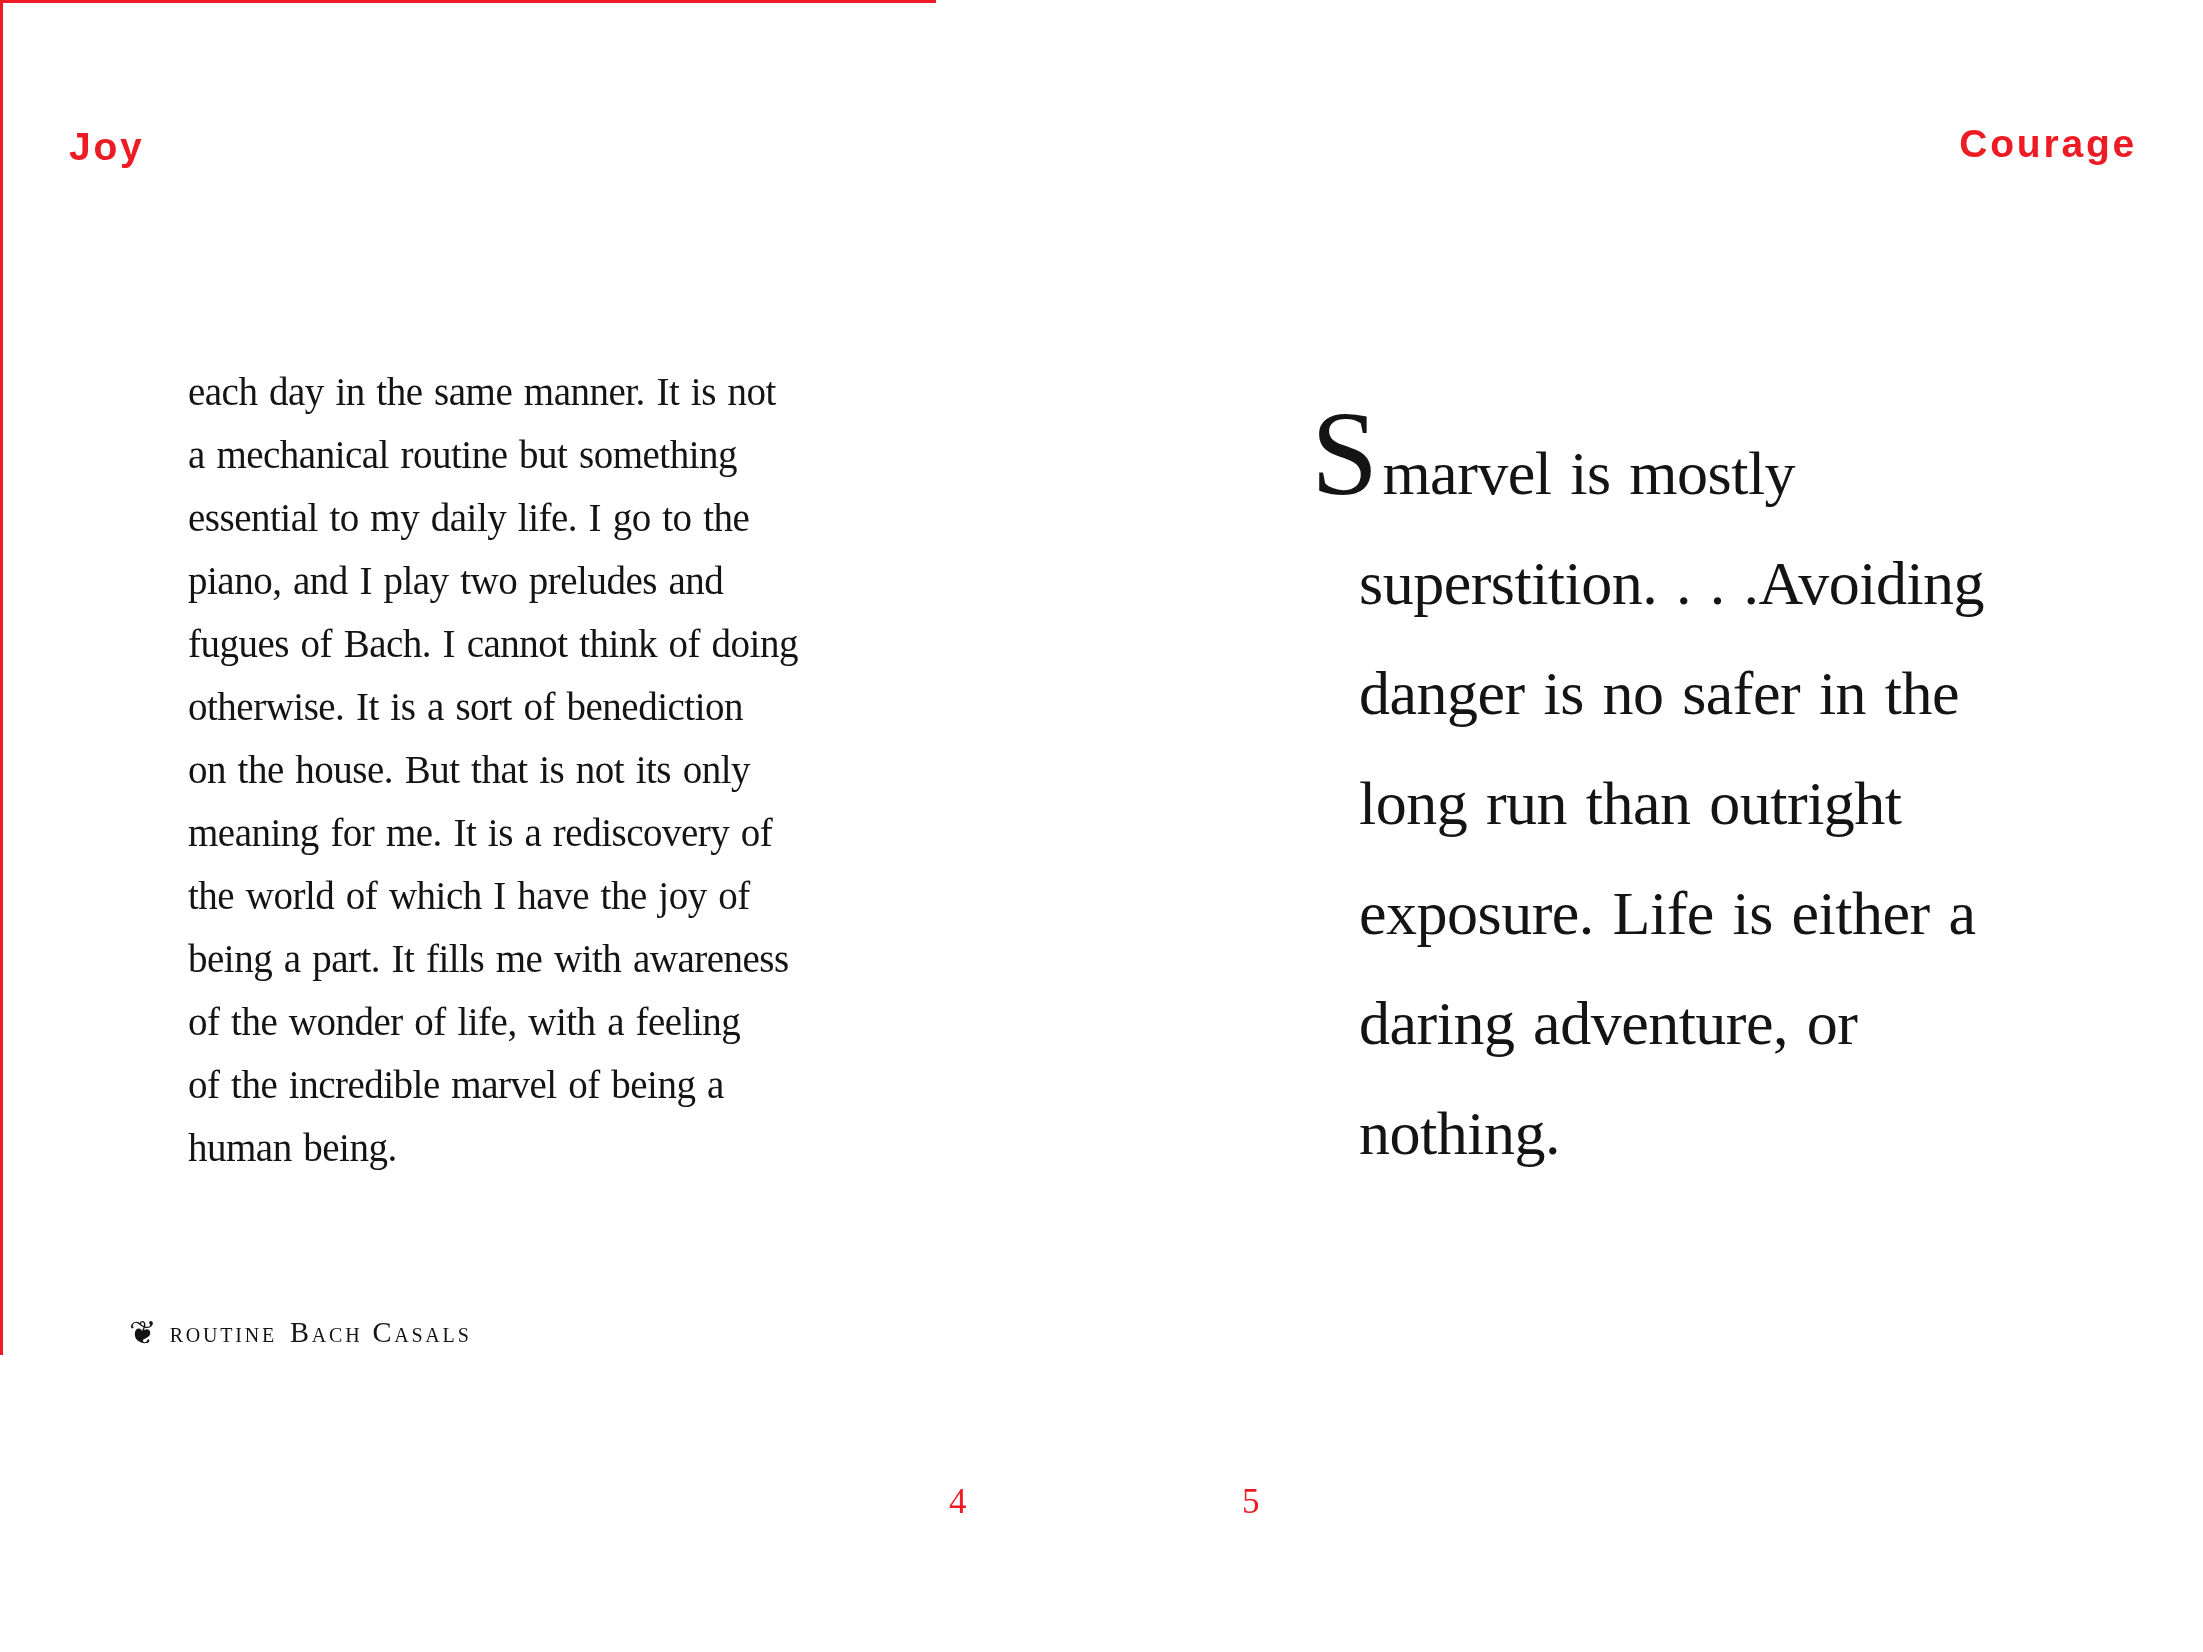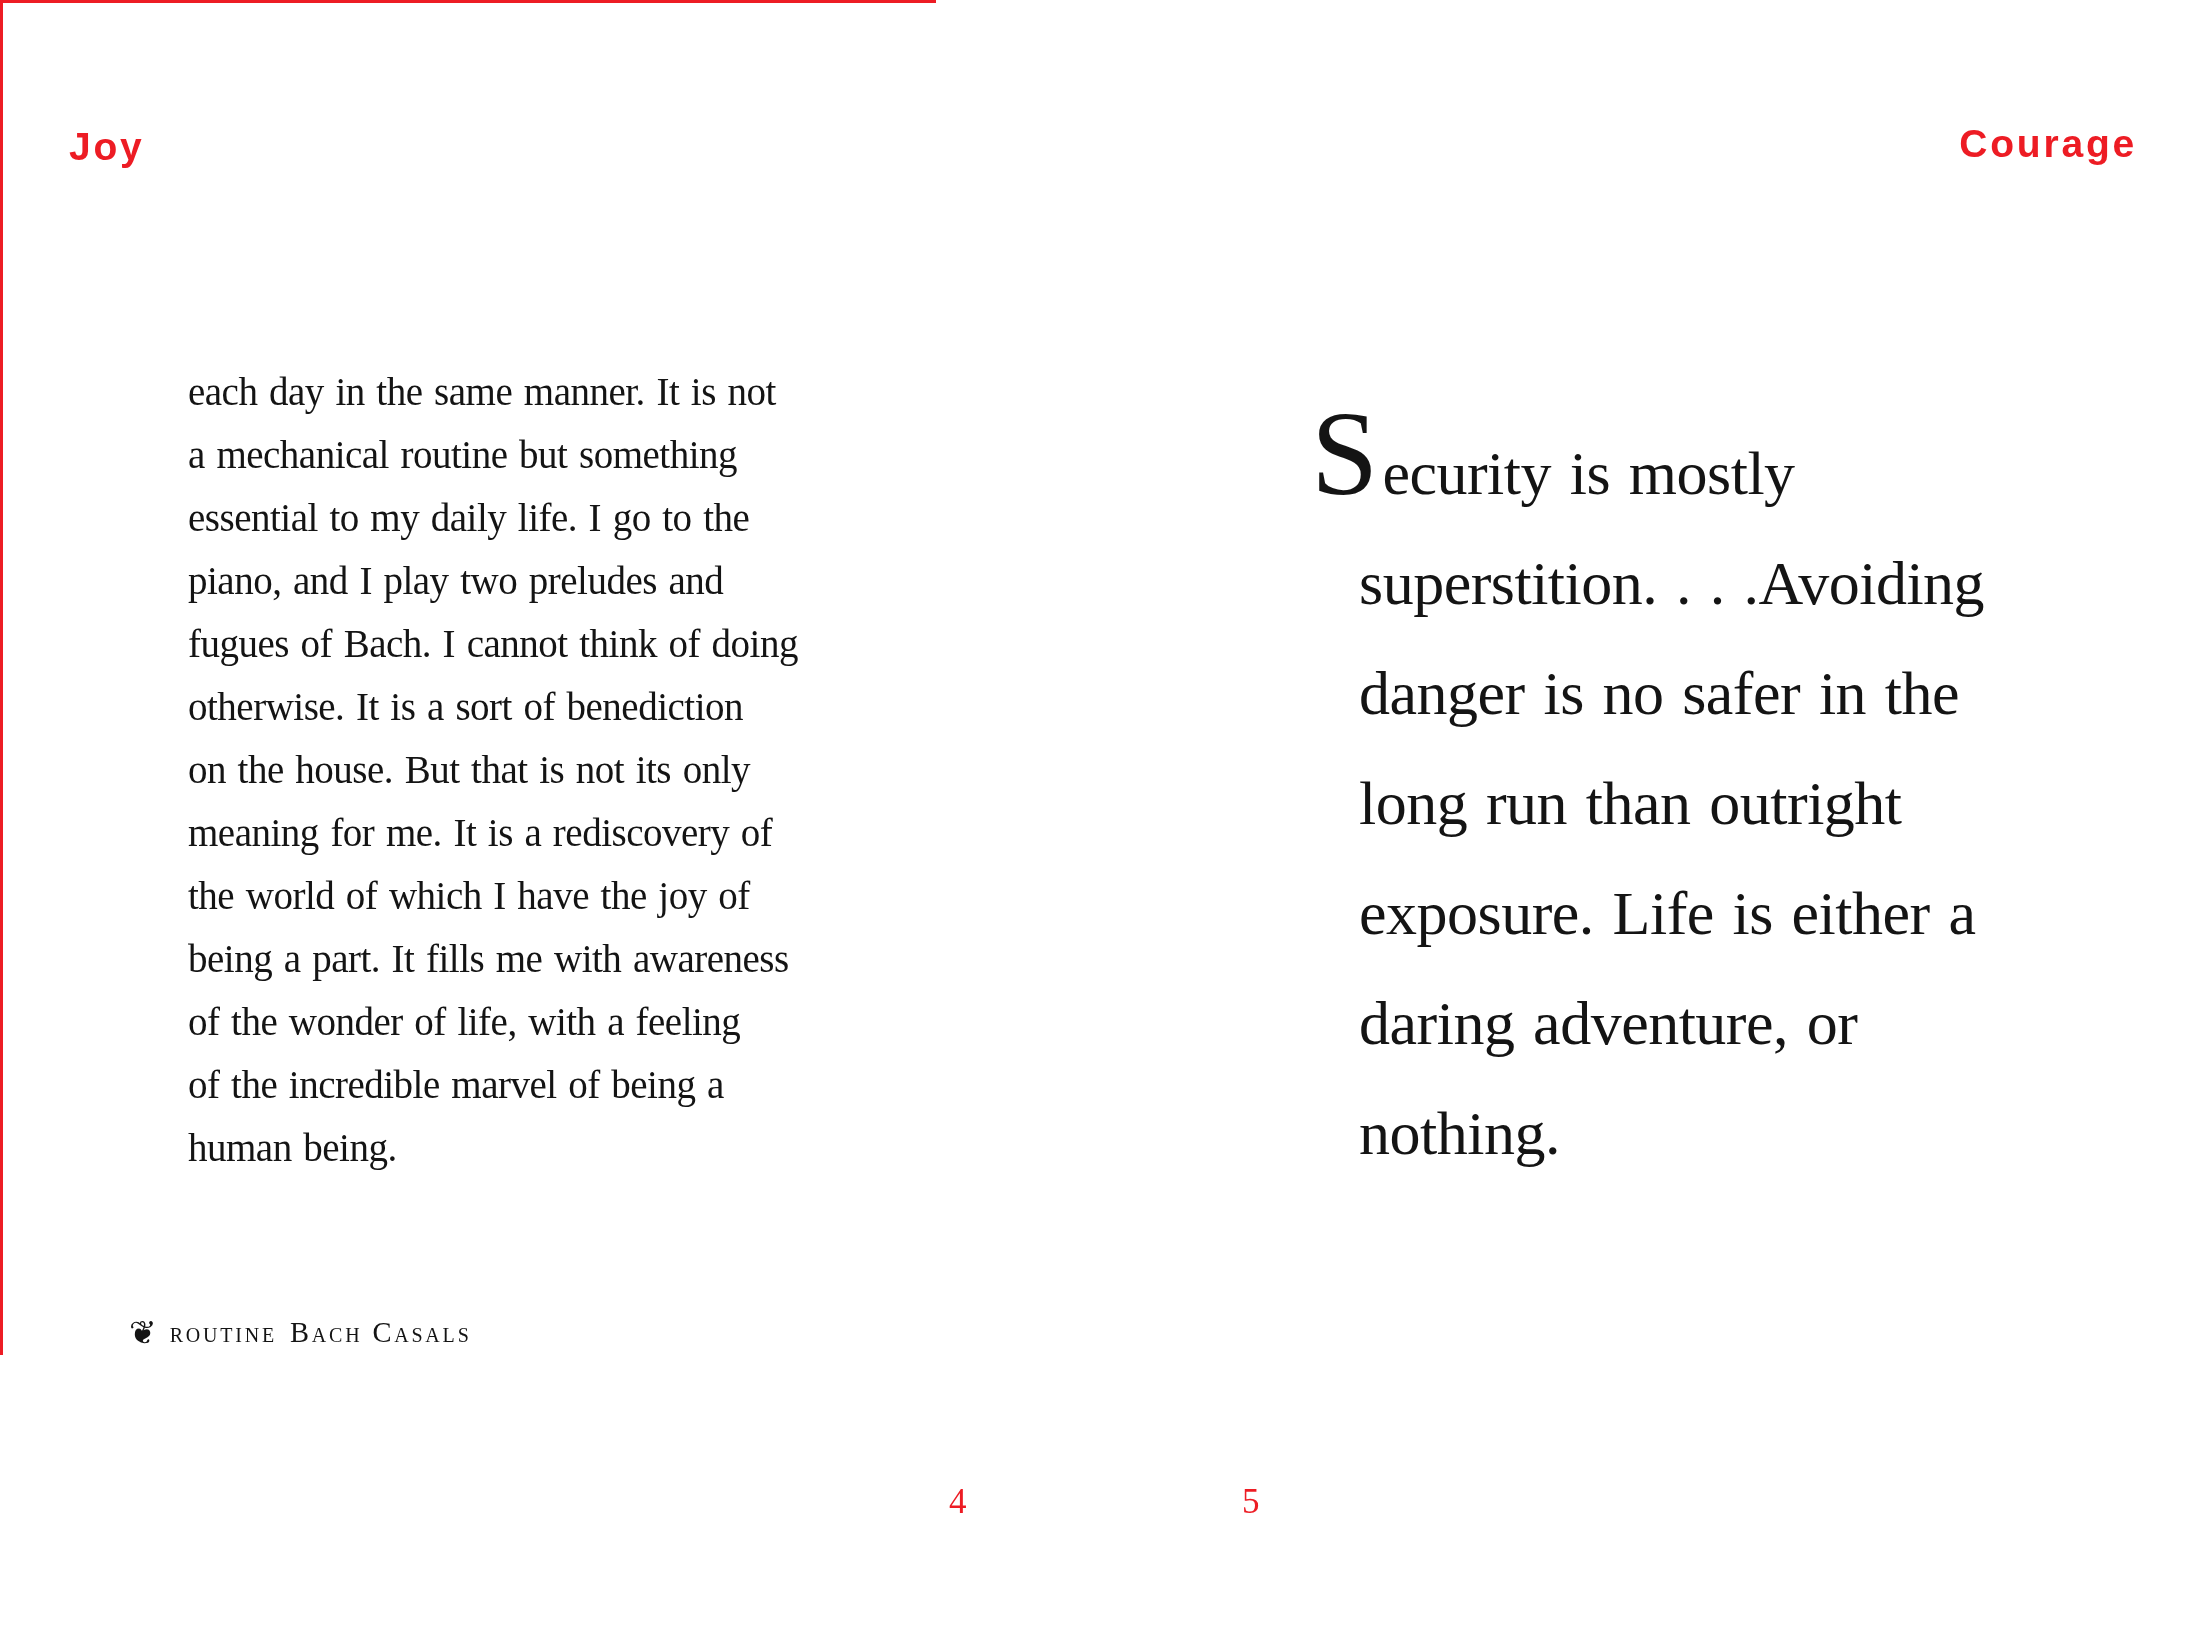--- a/index.html
+++ b/index.html
@@ -101,21 +101,21 @@
 of the incredible marvel of being a
 human being.</div>
   </div>
 
   <div class="attribution" id="attrib-left">
     <span class="ornament">❦</span><span class="attrib-role">routine</span><span class="attrib-name">Bach Casals</span>
   </div>
 
   <div class="quote" id="quote-right">
     <div class="q-first">
-      <span class="dropcap">S</span><span>ecurity is mostly</span>
+      <span class="dropcap">S</span><span>marvel is mostly</span>
     </div>
     <div class="q-rest">superstition. . . .Avoiding
 danger is no safer in the
 long run than outright
 exposure. Life is either a
 daring adventure, or
 nothing.</div>
   </div>
 
 

